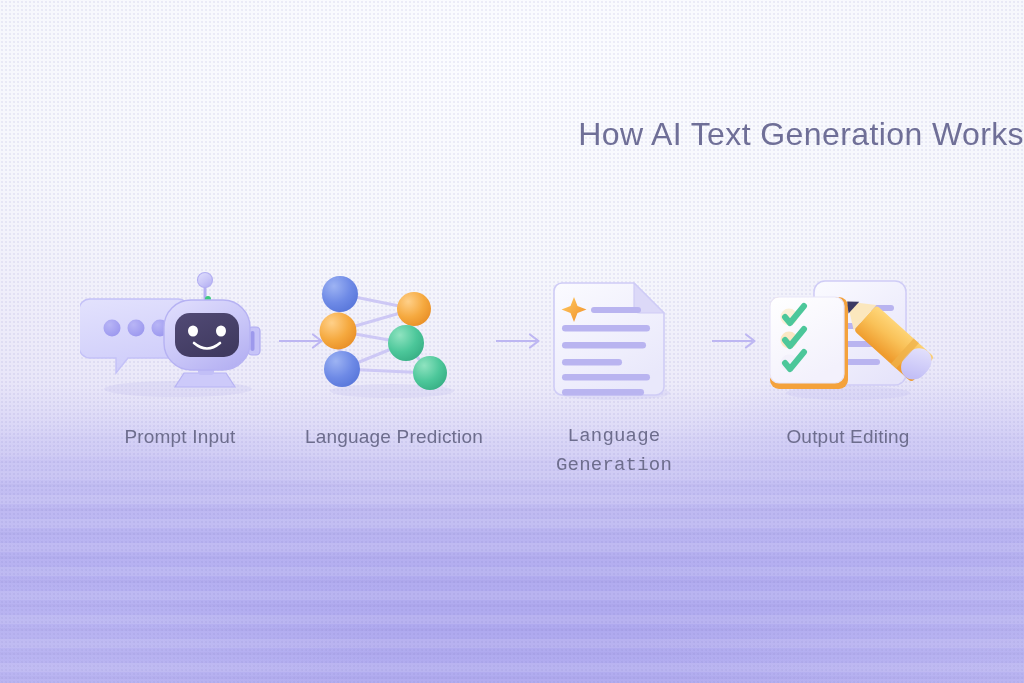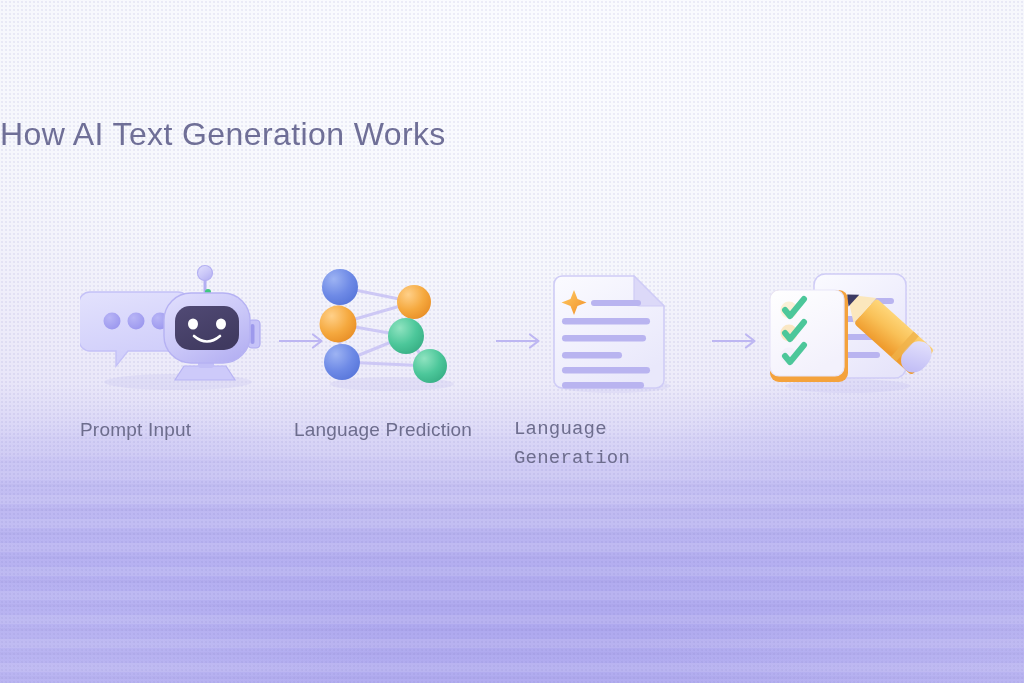--- a/index.html
+++ b/index.html
@@ -77,40 +77,40 @@
     position: absolute;
     inset: 0;
     background: radial-gradient(130% 95% at 50% 40%, rgba(255,255,255,0) 55%, rgba(255,255,255,0.35) 100%);
   }
 
   
   .title {
     position: absolute;
     top: 116px;
     left: 0; right: 0;
-    text-align: left;
+    text-align: right;
     font-size: 32px;
     font-weight: 400;
     letter-spacing: 0.4px;
     color: #6f6f97;
   }
 
   
   .flow {
     position: absolute;
     top: 262px;
     left: 72px;
     right: 72px;
     height: 230px;
   }
   .step {
     position: absolute;
-    top: 0;
+    top: 7px;
     width: 200px;
-    text-align: left;
+    text-align: center;
   }
   .step-art {
     position: relative;
     height: 135px;
     width: 200px;
   }
   .step-label {
     margin-top: 18px;
     font-size: 19px;
     line-height: 29px;
@@ -366,16 +366,17 @@
 
           <g transform="rotate(42 140 68)">
             <rect x="110" y="52" width="78" height="34" rx="4" fill="url(#pencilGrad)"></rect>
             <rect x="166" y="52" width="26" height="34" rx="15" fill="url(#eraserGrad)"></rect>
             <rect x="160" y="52" width="7" height="34" fill="#efb14a" opacity="0.75"></rect>
             <path d="M110 52 L86 69 L110 86 Z" fill="#fbe7bd"></path>
             <path d="M95 61 L86 69 L95 77 Z" fill="#3c3a63"></path>
           </g>
         </svg>
       </div>
+      <div class="step-label">Output Editing</div>
     </div>
 
   </div>
 </div>
 
 </body></html>

